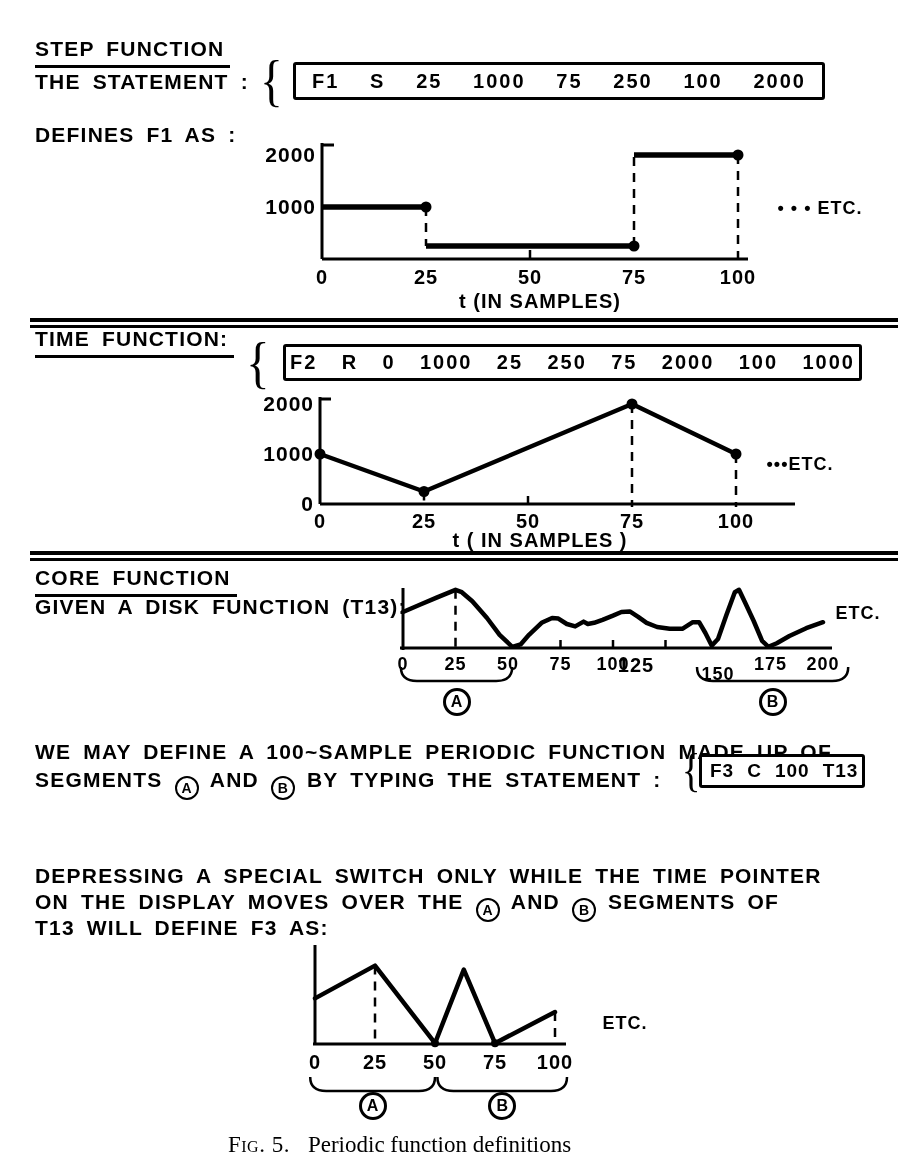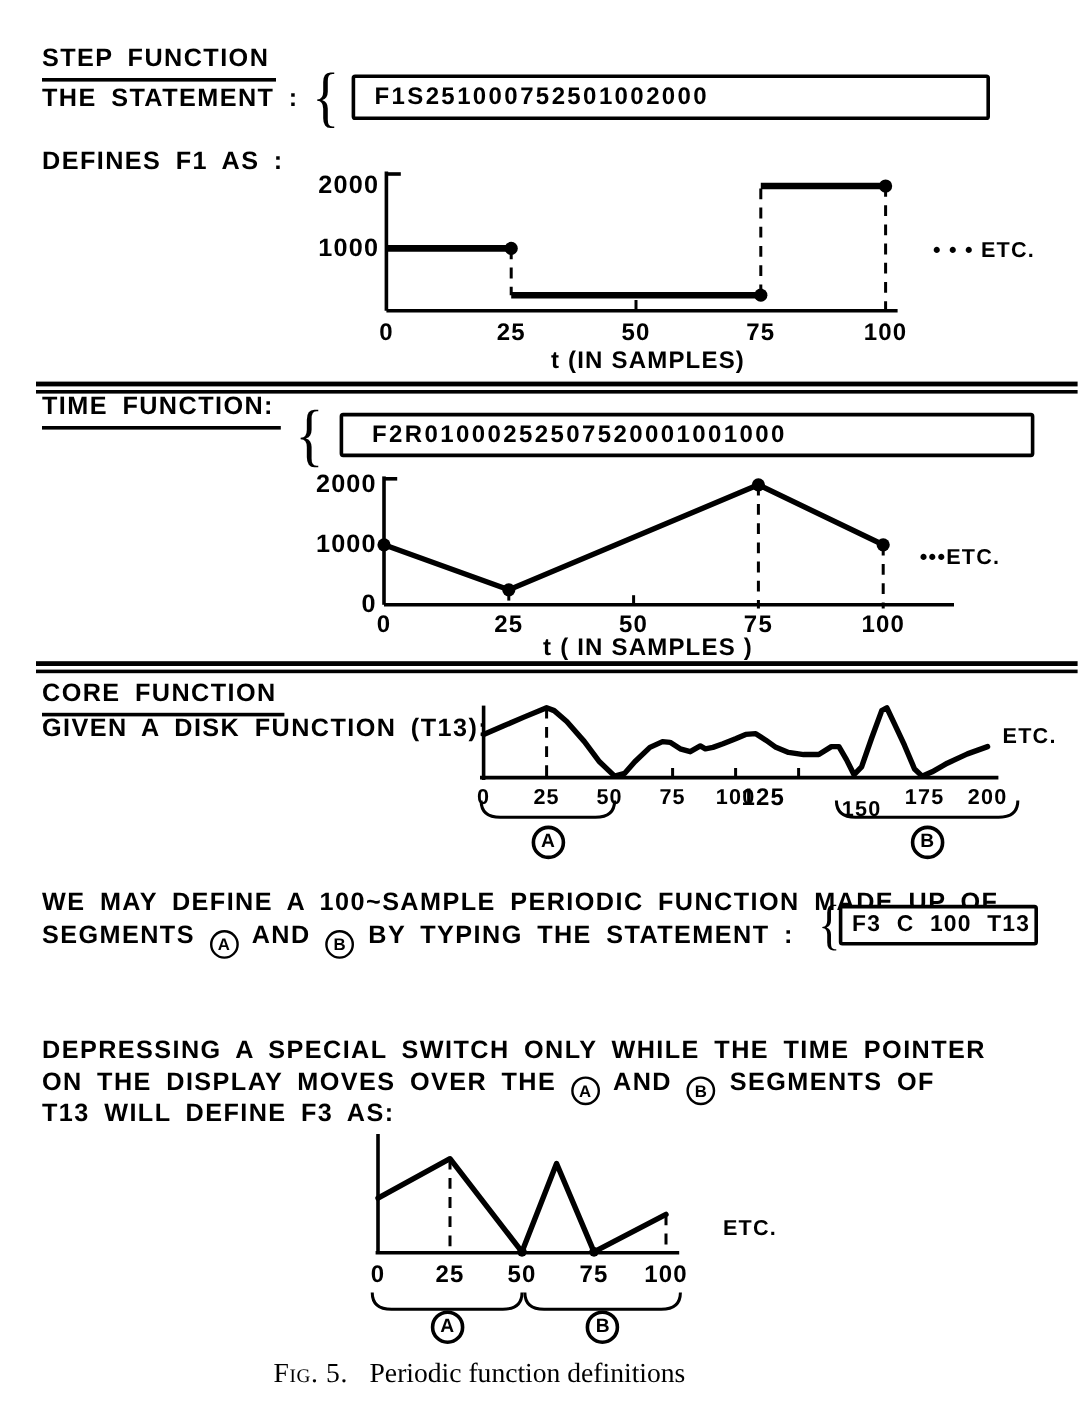--- a/index.html
+++ b/index.html
@@ -3,21 +3,21 @@
 <meta charset="utf-8">
 <style>
   html,body{margin:0;padding:0;background:#fff;}
   #fig{position:relative;width:906px;height:1172px;background:#fff;color:#000;overflow:hidden;
        font-family:"Liberation Sans",sans-serif;}
   #plot{position:absolute;left:0;top:0;}
   .t{position:absolute;font:700 21px/1.15 "Liberation Sans",sans-serif;letter-spacing:1.2px;
      word-spacing:5px;white-space:nowrap;color:#000;}
   .heading{border-bottom:3px solid #000;padding-bottom:4px;padding-right:6px;}
   .box{position:absolute;border:3.5px solid #000;border-radius:3px;box-sizing:border-box;
-       display:flex;align-items:center;justify-content:flex-start;padding:0 16px;background:#fff;}
+       display:flex;align-items:center;justify-content:space-between;padding:0 16px;background:#fff;}
   .box-sm{justify-content:space-between;gap:13px;padding:0 8px;}
   .tok{font:700 20px "Liberation Sans",sans-serif;letter-spacing:2px;white-space:nowrap;}
   .box-sm .tok{font-size:19px;letter-spacing:1px;}
   .brace{position:absolute;font-family:"Liberation Serif",serif;font-weight:400;line-height:1;
          transform:scaleX(.85);}
   .lbl{position:absolute;font:700 20px/1 "Liberation Sans",sans-serif;letter-spacing:1px;
        text-align:center;transform:translateX(-50%);white-space:nowrap;}
   .ylbl{position:absolute;font:700 21px/1 "Liberation Sans",sans-serif;letter-spacing:1px;
         transform:translateX(-100%);white-space:nowrap;}
   .circ{position:absolute;width:28px;height:28px;border:3px solid #000;border-radius:50%;
@@ -93,21 +93,21 @@
       <span class="tok">250</span>
       <span class="tok">100</span>
       <span class="tok">2000</span>
     </div>
   <div class="t" style="left:35px;top:123px">DEFINES F1 AS :</div>
 
   <div class="rule" style="top:318px"></div>
 
   <div class="t heading" style="left:35px;top:327px">TIME FUNCTION:</div>
   <div class="brace" style="left:244px;top:334px;font-size:58px">{</div>
-  <div class="box" style="left:283px;top:344px;width:579px;height:37px;padding:0 24px">
+  <div class="box" style="left:283px;top:344px;width:579px;height:37px;padding:0 4px">
       <span class="tok">F2</span>
       <span class="tok">R</span>
       <span class="tok">0</span>
       <span class="tok">1000</span>
       <span class="tok">25</span>
       <span class="tok">250</span>
       <span class="tok">75</span>
       <span class="tok">2000</span>
       <span class="tok">100</span>
       <span class="tok">1000</span>

